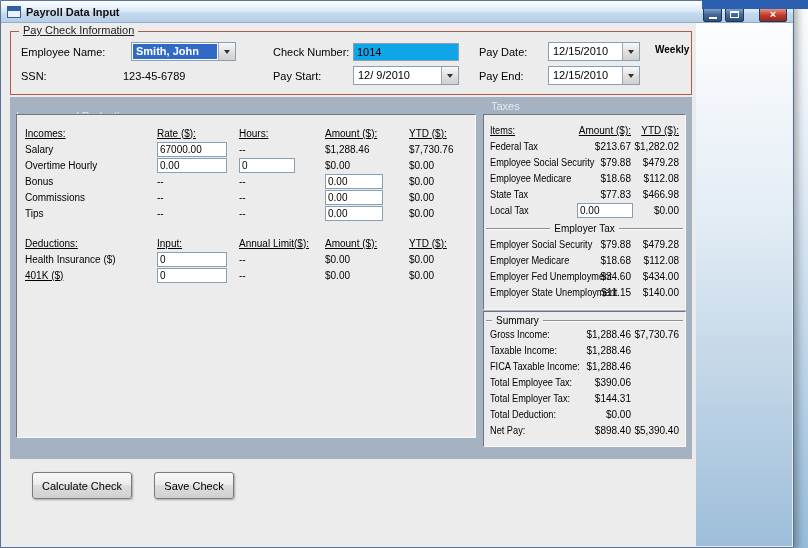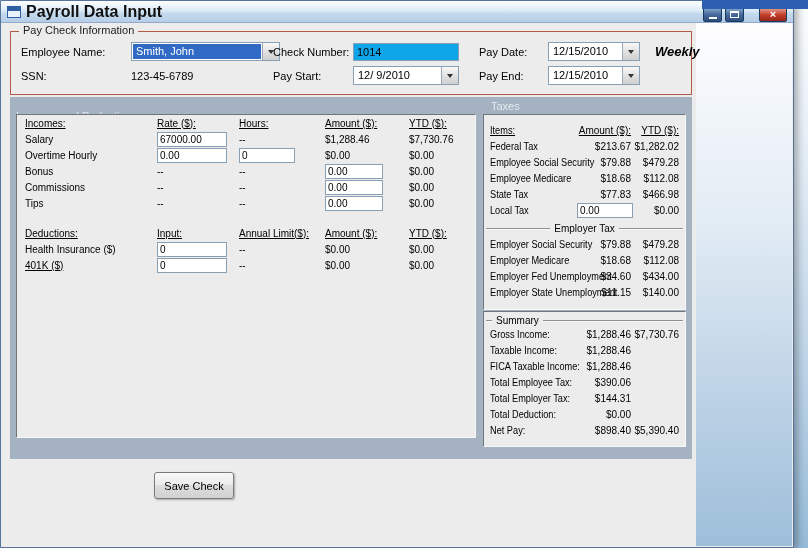--- a/index.html
+++ b/index.html
@@ -17,42 +17,42 @@
     background:#ececec; border:1px solid #56749a; border-top-right-radius:5px;
     box-shadow:3px 2px 8px rgba(0,0,0,.35); z-index:2; }
 
   
   .titlebar { position:absolute; top:0; left:0; right:0; height:22px;
     display:flex; align-items:center; padding:0 6px;
     background:linear-gradient(180deg,#fefeff 0%,#dcebf8 45%,#c4d9ed 60%,#b5cee7 100%);
     border-bottom:1px solid #93abc9; border-top-right-radius:5px; }
   .app-icon { width:14px; height:12px; border:1px solid #2f5fa3;
     background:linear-gradient(180deg,#2f5fa3 0,#2f5fa3 4px,#eaf3fb 4px); }
-  .title-text { margin-left:5px; font-size:16px; font-weight:bold; color:#101010; white-space:nowrap; }
+  .title-text { margin-left:5px; font-size:11px; font-weight:bold; color:#101010; white-space:nowrap; }
   .win-controls { margin-left:auto; margin-top:5px; display:flex; align-items:center; }
   .wbtn { height:15px; border:1px solid #173a61; border-radius:2px;
     display:flex; align-items:center; justify-content:center; cursor:default; }
   .wbtn.min, .wbtn.max { width:19px; margin-left:3px;
     background:linear-gradient(180deg,#8aaacf,#46699a 50%,#2e4f7e); }
   .wbtn.close { width:28px; margin-left:15px; color:#fff; font-size:11px; font-weight:bold; line-height:1;
     background:linear-gradient(180deg,#e9a292,var(--close-red,#c23b2a) 55%,#93271a); }
   .glyph-min { width:8px; height:2px; background:#fff; margin-top:7px; }
   .glyph-max { width:9px; height:7px; border:1px solid #fff; border-top-width:2px; }
 
   
   .client { position:absolute; top:22px; left:1px; right:1px; bottom:1px; background:#ececec; }
   .right-filler { position:absolute; top:0; left:694px; right:0; bottom:0;
     background:linear-gradient(180deg,#fdfdfe 0%,#e2ecf4 38%,#bcd2e5 72%,#9dbeda 100%); }
 
   
   .pc-group { position:absolute; left:8px; top:8px; width:682px; height:64px;
     border:1px solid var(--group-border,#b05a48); background:#ececec; }
-  .pc-legend { position:absolute; top:-8px; left:8px; background:#ececec; padding:0 4px; color:#222; }
+  .pc-legend { position:absolute; top:-8px; left:8px; background:#ececec; padding:0 4px; color:#222;text-decoration:underline; }
   .pc-item { position:absolute; white-space:nowrap; }
-  .weekly { font-size:13px; font-weight:bold;font-style:italic; }
+  .weekly { font-size:10px; font-weight:bold; }
 
   .tbox { display:flex; align-items:stretch; background:#fff; border:1px solid #89a0b4; height:19px; }
   .combo-sel { flex:1; margin:1px; background:var(--selection,#316ac5); color:#fff;
     padding:1px 3px; line-height:13px; overflow:hidden; }
   .combo-val { flex:1; padding:2px 4px; overflow:hidden; }
   .ddbtn { width:17px; border-left:1px solid #9aa8b8;
     background:linear-gradient(180deg,#f8f8f8,#dedede 60%,#cfcfcf);
     display:flex; align-items:center; justify-content:center; }
   .tri { width:0; height:0; border-left:3px solid transparent; border-right:3px solid transparent;
     border-top:4px solid #333; }
@@ -60,21 +60,21 @@
     font:11px "Liberation Sans", sans-serif; }
 
   
   .sections { position:absolute; left:8px; top:74px; width:682px; height:362px;
     background:var(--section-bg,#a4b2c1); }
   .sec-title { position:absolute; top:3px; color:#e4eaf0; white-space:nowrap; }
   .sec-title.inc { left:6px;margin-top:10px; } .sec-title.tax { left:481px; }
 
   .panel { position:absolute; background:#ececec; border:1px solid;
     border-color:#70757c #f7f7f7 #f7f7f7 #70757c; font-size:10px; }
-  .panel.incomes { left:6px; top:17px; width:460px; height:324px; }
+  .panel.incomes { left:6px; top:17px; width:460px; height:324px; padding-top:10px; }
   .panel.taxes   { left:473px; top:17px; width:203px; height:196px; padding-top:8px; }
   .panel.summary { left:473px; top:214px; width:203px; height:136px; padding-top:2px; }
 
   .u { text-decoration:underline; }
 
   
   .irow { display:grid; grid-template-columns:132px 82px 86px 84px 1fr;
     align-items:center; height:16px; padding-left:8px; white-space:nowrap; }
   .spacer { height:14px; }
   input.cellin { height:15px; border:1px solid #89a0b4; background:#fff; padding:0 2px;
@@ -128,42 +128,42 @@
     </div>
   </div>
 
   <div class="client">
     <div class="right-filler"></div>
 
     <div class="pc-group">
       <span class="pc-legend">Pay Check Information</span>
 
       <span class="pc-item" style="left:10px;top:14px;">Employee Name:</span>
-      <div class="tbox pc-item" style="left:120px;top:10px;width:149px;">
+      <div class="tbox pc-item" style="left:120px;top:10px;width:105px;font-weight:bold;">
         <span class="combo-sel">Smith, John</span>
         <span class="ddbtn">
             <span class="tri"></span>
           </span>
       </div>
 
       <span class="pc-item" style="left:262px;top:14px;">Check Number:</span>
       <input class="plain pc-item" style="left: 342px; top: 11px; width: 106px; height: 18px;" value="1014">
 
       <span class="pc-item" style="left:468px;top:14px;">Pay Date:</span>
       <div class="tbox pc-item" style="left:537px;top:10px;width:92px;">
         <span class="combo-val">12/15/2010</span>
         <span class="ddbtn">
             <span class="tri"></span>
           </span>
       </div>
 
       <span class="pc-item weekly" style="left:644px;top:12px;">Weekly</span>
 
       <span class="pc-item" style="left:10px;top:38px;">SSN:</span>
-      <span class="pc-item" style="left:120px;top:38px;">123-45-6789</span>
+      <span class="pc-item" style="left:112px;top:38px;">123-45-6789</span>
 
       <span class="pc-item" style="left:262px;top:38px;">Pay Start:</span>
       <div class="tbox pc-item" style="left:342px;top:34px;width:106px;">
         <span class="combo-val">12/ 9/2010</span>
         <span class="ddbtn">
             <span class="tri"></span>
           </span>
       </div>
 
       <span class="pc-item" style="left:468px;top:38px;">Pay End:</span>
@@ -339,15 +339,16 @@
           <span class="ytd"></span>
         </div>
         <div class="trow">
           <span class="lbl">Net Pay:</span>
           <span class="amt">$898.40</span>
           <span class="ytd">$5,390.40</span>
         </div>
       </div>
     </div>
 
+    <button class="btn calc">Calculate Check</button>
     <button class="btn save">Save Check</button>
   </div>
 </div>
 
 </body></html>

